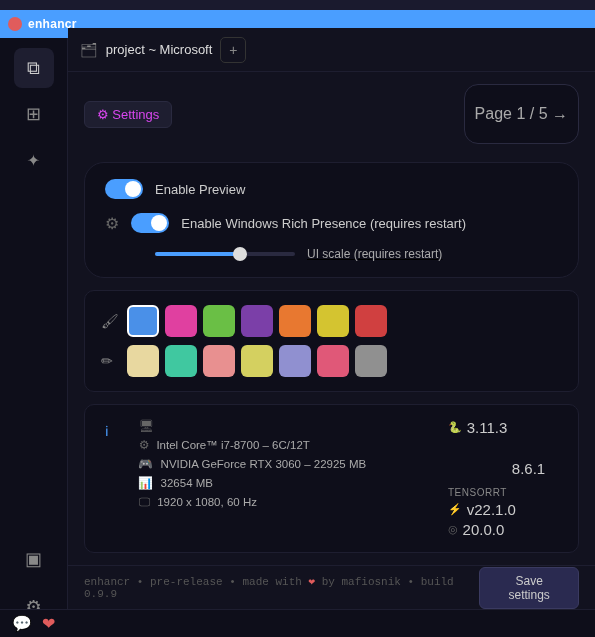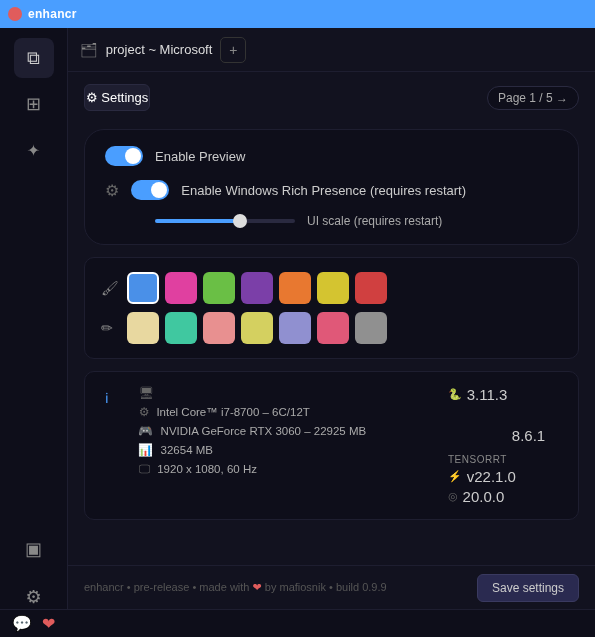--- a/index.html
+++ b/index.html
@@ -14,20 +14,21 @@
 
     
     #title-bar {
       width: 100%;
       height: 28px;
       background: #4a9eff;
       display: flex;
       align-items: center;
       padding: 0 8px;
       gap: 6px;
+      margin-top: 10px;
     }
     #title-bar-close {
       width: 14px;
       height: 14px;
       background: #e05c5c;
       border-radius: 50%;
       cursor: pointer;
     }
     #title-bar-title {
       color: #fff;
@@ -143,35 +144,35 @@
       justify-content: space-between;
       margin-bottom: 18px;
     }
     #settings-title-btn {
       display: flex;
       align-items: center;
       gap: 7px;
       background: #1e1e30;
       border: 1px solid #2a2a40;
       border-radius: 6px;
-      padding: 5px 1px;
-      color: #ffffff;
+      padding: 5px 12px;
+      color: #d946ef;
       font-size: 13px;
       cursor: pointer;
     }
     #page-indicator {
       display: flex;
       align-items: center;
       gap: 5px;
       background: #0e0e1a;
       border: 1px solid #2a2a40;
       border-radius: 14px;
-      padding: 4px 10px;
+      padding: 20px 10px;
       color: #aaa;
-      font-size: 12px;
+      font-size: 16px;
       cursor: pointer;
     }
 
     
     #settings-section {
       background: #0e0e1a;
       border: 1px solid #1e1e30;
       border-radius: 20px;
       padding: 16px 20px;
       margin-bottom: 12px;
@@ -209,20 +210,21 @@
       color: #ccc;
       font-size: 13px;
     }
 
     
     .slider-row {
       display: flex;
       align-items: center;
       gap: 12px;
       padding-left: 50px;
+      text-decoration: underline;
     }
     .slider-track {
       width: 140px;
       height: 4px;
       background: #2a2a40;
       border-radius: 2px;
       position: relative;
       cursor: pointer;
     }
     .slider-fill {
@@ -342,20 +344,21 @@
       background: #12121f;
       border-top: 1px solid #1e1e30;
       display: flex;
       align-items: center;
       justify-content: space-between;
       padding: 0 16px;
     }
     #footer-text {
       color: #555;
       font-size: 11px;
+      font-family: Liberation Mono, monospace;
     }
     #footer-text .heart {
       color: #e05c5c;
     }
     #save-settings-btn {
       background: #2a2a50;
       border: 1px solid #3a3a60;
       border-radius: 6px;
       color: #ccc;
       font-size: 12px;

